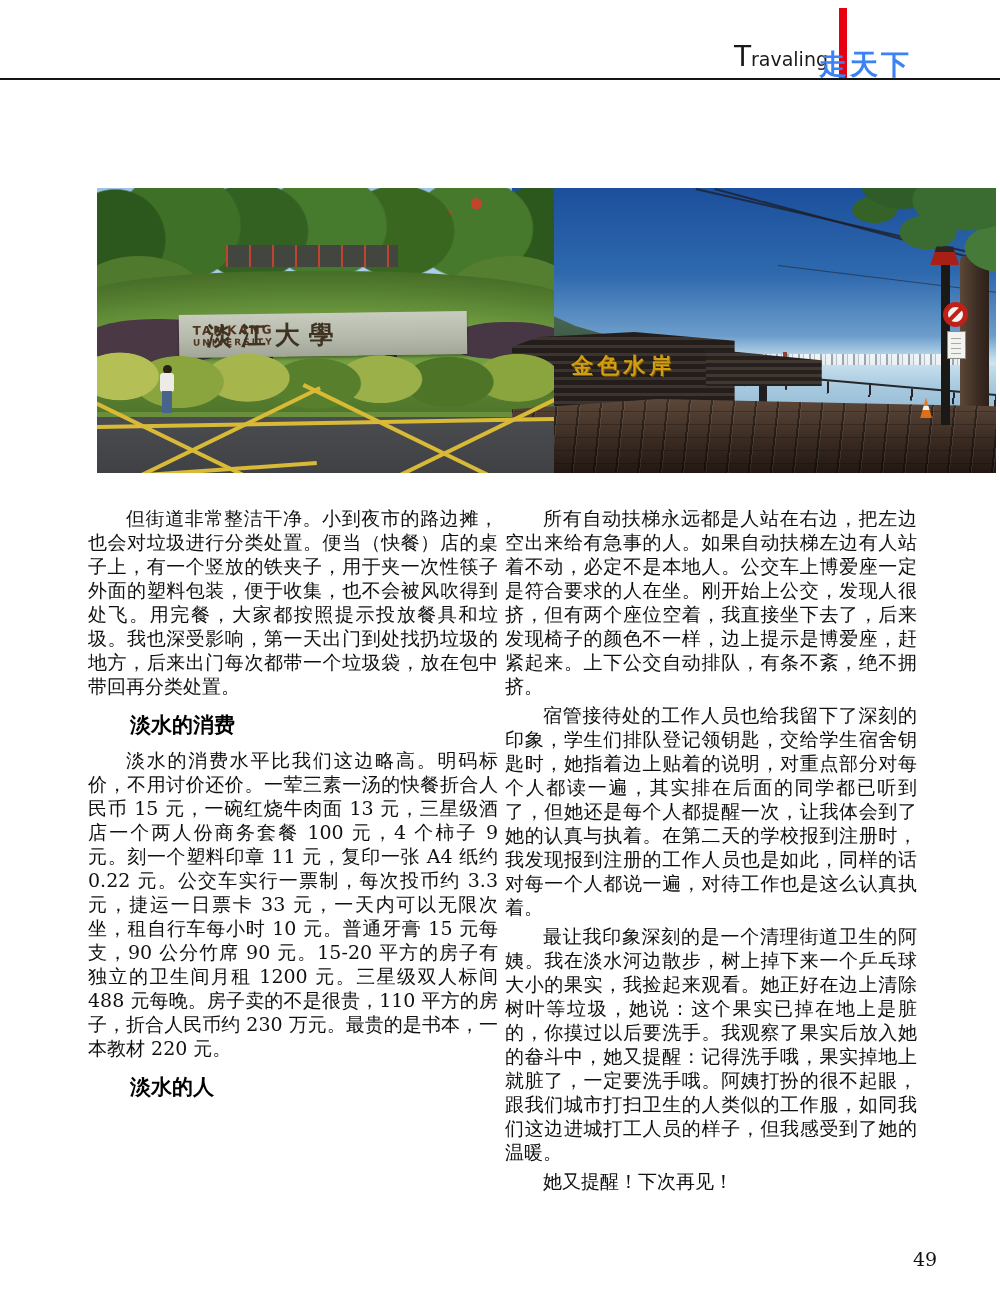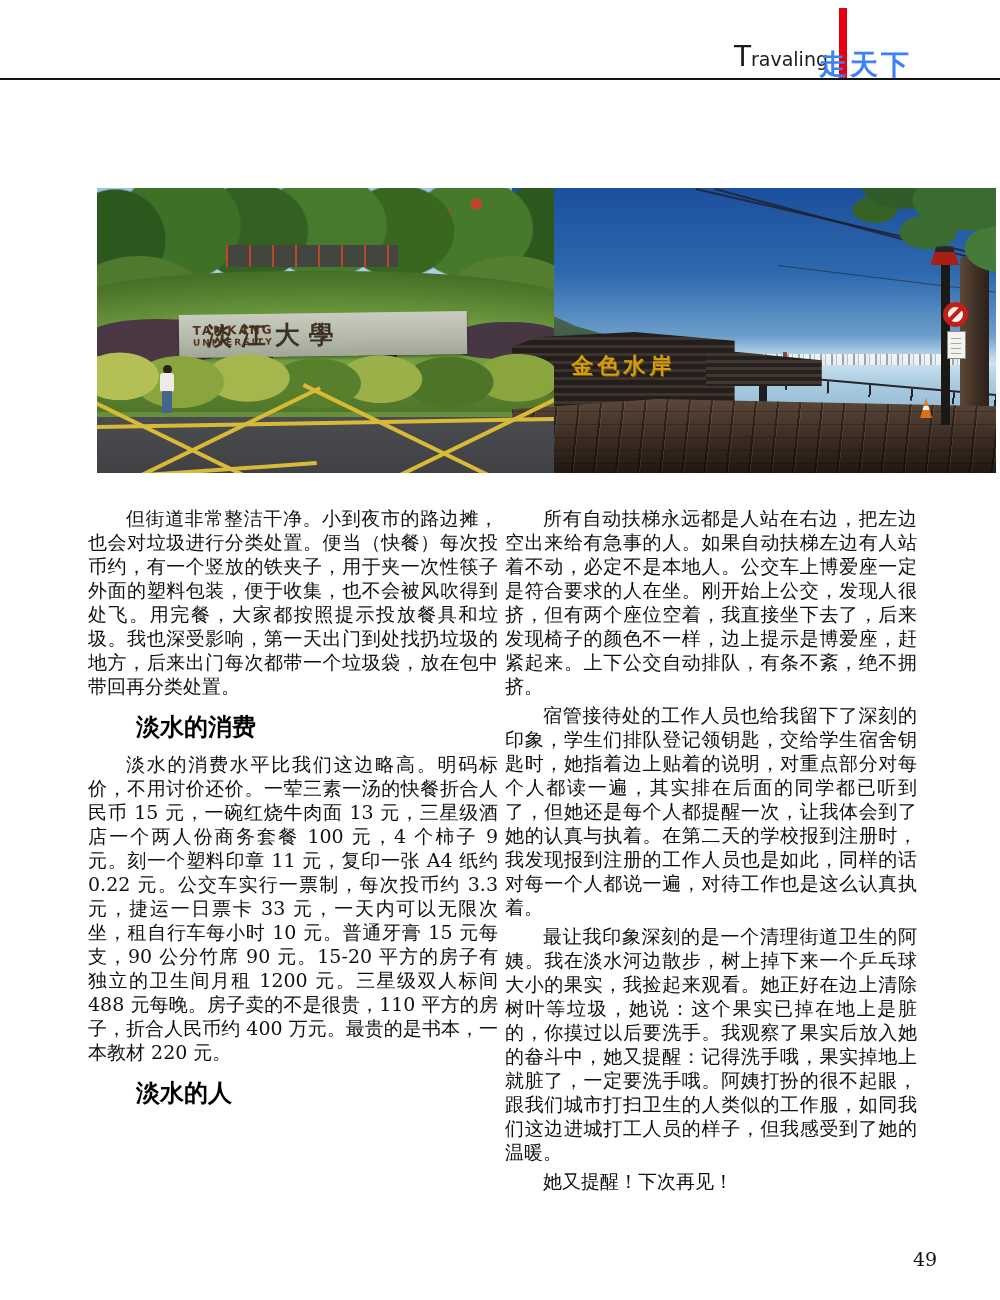--- a/index.html
+++ b/index.html
@@ -139,21 +139,21 @@
     background-size:60% 80%;background-repeat:no-repeat;background-position:center;}
   .rp-cone{left:84%;top:73.5%;width:15px;height:21px;z-index:10;
     clip-path:polygon(50% 0,90% 100%,10% 100%);
     background:linear-gradient(180deg,#e57a1e 0 45%,#f3f3f0 45% 62%,#dd6f18 62% 100%);}
 
   
   .col{position:absolute;top:498px;}
   .col-left{left:88px;width:410px;}
   .col-right{left:505px;width:412px;}
   .col p{margin:0 0 5px;font-size:19px;line-height:24px;text-align:justify;text-indent:2em;color:#101010;}
-  .col h2{font-family:"DejaVu Sans","Liberation Sans",sans-serif;font-size:24px;font-weight:bold;
+  .col h2{font-family:"DejaVu Sans","Liberation Sans",sans-serif;font-size:21px;font-weight:bold;
           margin:13px 0 9px;text-indent:2em;color:#000;}
 
   .page-number{position:absolute;left:913px;top:1240px;font-size:19px;color:#111;}
 </style>
 </head>
 <body>
 
 <div class="page">
 
   <span class="mag-title">Travaling</span>
@@ -222,23 +222,23 @@
     <div class="rp-deck"></div>
     <div class="rp-tree"></div>
     <div class="rp-lamp-pole"></div>
     <div class="rp-lamp-head"></div>
     <div class="rp-noentry"></div>
     <div class="rp-smallsign"></div>
     <div class="rp-cone"></div>
   </figure>
 
   <section class="col col-left">
-    <p>但街道非常整洁干净。小到夜市的路边摊，也会对垃圾进行分类处置。便当（快餐）每次投币约，有一个竖放的铁夹子，用于夹一次性筷子外面的塑料包装，便于收集，也不会被风吹得到处飞。用完餐，大家都按照提示投放餐具和垃圾。我也深受影响，第一天出门到处找扔垃圾的地方，后来出门每次都带一个垃圾袋，放在包中带回再分类处置。</p>
+    <p>但街道非常整洁干净。小到夜市的路边摊，也会对垃圾进行分类处置。便当（快餐）店的桌子上，有一个竖放的铁夹子，用于夹一次性筷子外面的塑料包装，便于收集，也不会被风吹得到处飞。用完餐，大家都按照提示投放餐具和垃圾。我也深受影响，第一天出门到处找扔垃圾的地方，后来出门每次都带一个垃圾袋，放在包中带回再分类处置。</p>
     <h2>淡水的消费</h2>
-    <p>淡水的消费水平比我们这边略高。明码标价，不用讨价还价。一荤三素一汤的快餐折合人民币 15 元，一碗红烧牛肉面 13 元，三星级酒店一个两人份商务套餐 100 元，4 个柿子 9 元。刻一个塑料印章 11 元，复印一张 A4 纸约 0.22 元。公交车实行一票制，每次投币约 3.3 元，捷运一日票卡 33 元，一天内可以无限次坐，租自行车每小时 10 元。普通牙膏 15 元每支，90 公分竹席 90 元。15-20 平方的房子有独立的卫生间月租 1200 元。三星级双人标间 488 元每晚。房子卖的不是很贵，110 平方的房子，折合人民币约 400 万元。最贵的是书本，一本教材 220 元。</p>
+    <p>淡水的消费水平比我们这边略高。明码标价，不用讨价还价。一荤三素一汤的快餐折合人民币 15 元，一碗红烧牛肉面 13 元，三星级酒店一个两人份商务套餐 100 元，4 个柿子 9 元。刻一个塑料印章 11 元，复印一张 A4 纸约 0.22 元。公交车实行一票制，每次投币约 3.3 元，捷运一日票卡 33 元，一天内可以无限次坐，租自行车每小时 10 元。普通牙膏 15 元每支，90 公分竹席 90 元。15-20 平方的房子有独立的卫生间月租 1200 元。三星级双人标间 488 元每晚。房子卖的不是很贵，110 平方的房子，折合人民币约 230 万元。最贵的是书本，一本教材 220 元。</p>
     <h2>淡水的人</h2>
   </section>
 
   <section class="col col-right">
     <p>所有自动扶梯永远都是人站在右边，把左边空出来给有急事的人。如果自动扶梯左边有人站着不动，必定不是本地人。公交车上博爱座一定是符合要求的人在坐。刚开始上公交，发现人很挤，但有两个座位空着，我直接坐下去了，后来发现椅子的颜色不一样，边上提示是博爱座，赶紧起来。上下公交自动排队，有条不紊，绝不拥挤。</p>
     <p>宿管接待处的工作人员也给我留下了深刻的印象，学生们排队登记领钥匙，交给学生宿舍钥匙时，她指着边上贴着的说明，对重点部分对每个人都读一遍，其实排在后面的同学都已听到了，但她还是每个人都提醒一次，让我体会到了她的认真与执着。在第二天的学校报到注册时，我发现报到注册的工作人员也是如此，同样的话对每一个人都说一遍，对待工作也是这么认真执着。</p>
     <p>最让我印象深刻的是一个清理街道卫生的阿姨。我在淡水河边散步，树上掉下来一个乒乓球大小的果实，我捡起来观看。她正好在边上清除树叶等垃圾，她说：这个果实已掉在地上是脏的，你摸过以后要洗手。我观察了果实后放入她的畚斗中，她又提醒：记得洗手哦，果实掉地上就脏了，一定要洗手哦。阿姨打扮的很不起眼，跟我们城市打扫卫生的人类似的工作服，如同我们这边进城打工人员的样子，但我感受到了她的温暖。</p>
     <p>她又提醒！下次再见！</p>
   </section>
 

